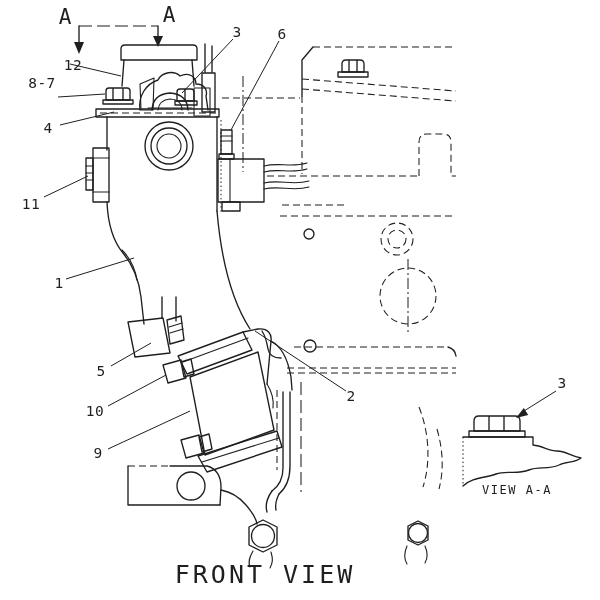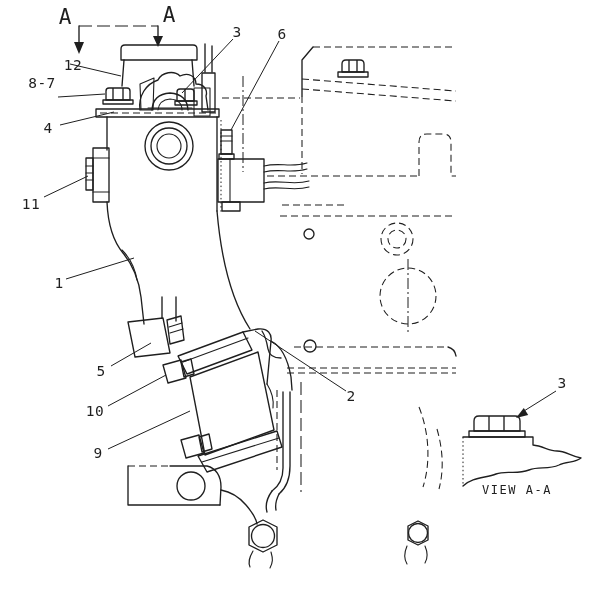--- a/index.html
+++ b/index.html
@@ -211,15 +211,16 @@
   <div class="co" style="left:31px;top:204px">11</div>
   <div class="co" style="left:59px;top:283px">1</div>
   <div class="co" style="left:101px;top:371px">5</div>
   <div class="co" style="left:95px;top:411px">10</div>
   <div class="co" style="left:98px;top:453px">9</div>
   <div class="co" style="left:237px;top:32px">3</div>
   <div class="co" style="left:282px;top:34px">6</div>
   <div class="co" style="left:351px;top:396px">2</div>
   <div class="co" style="left:562px;top:383px">3</div>
 
+  <div class="cap-front" style="left:265px;top:574px">FRONT VIEW</div>
   <div class="cap-view" style="left:517px;top:490px">VIEW A-A</div>
 
 </div>
 
 </body></html>

